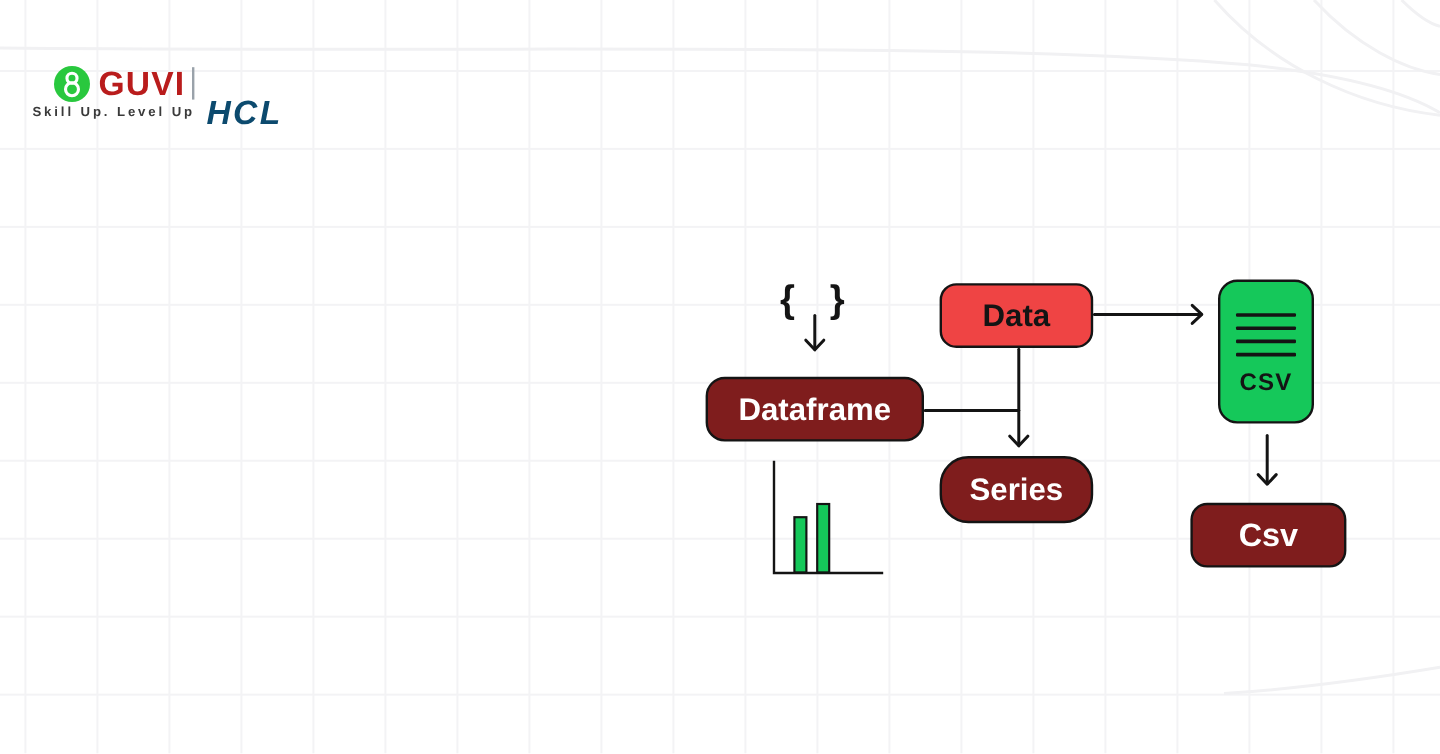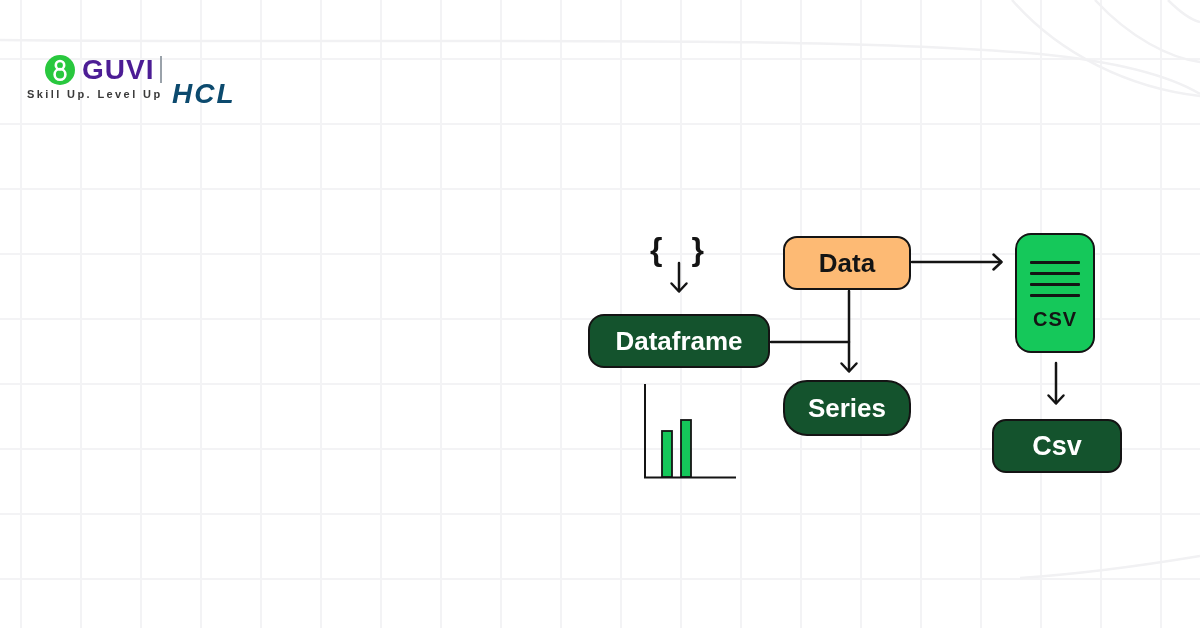--- a/index.html
+++ b/index.html
@@ -14,39 +14,39 @@
     background-image:
       repeating-linear-gradient(to right,  transparent 0 58px, #f3f3f5 58px 60px),
       repeating-linear-gradient(to bottom, transparent 0 63px, #f3f3f5 63px 65px);
     background-position:-38px 0, 0 -5px;
   }
   .grid-curves { position:absolute; inset:0; }
 
   
   .logo-row { position:absolute; left:45px; top:52px; height:36px; }
   .logo-circle { position:absolute; left:0; top:3px; width:30px; height:30px; border-radius:50%; background:#29C83E; }
-  .guvi-word { position:absolute; left:37px; top:2px; font-size:28px; font-weight:700; letter-spacing:1px; color:#4c1d95; }
+  .guvi-word { position:absolute; left:37px; top:2px; font-size:28px; font-weight:700; letter-spacing:1px; color:#b91c1c; }
   .logo-divider { position:absolute; left:115px; top:4px; width:2px; height:27px; background:#9aa2aa; }
   .hcl-word { position:absolute; left:127px; top:2px; font-size:28px; font-weight:800; font-style:italic; letter-spacing:2px; color:#0c4a6e;margin-top:24px; }
   .tagline { position:absolute; left:27px; top:88px; font-size:11px; font-weight:600; letter-spacing:2.4px; color:#3a3a3a; white-space:nowrap;text-align:center; }
 
   
   .headline {
     position:absolute; left:64px; top:282px; width:560px;
     font-size:36px; line-height:45px; font-weight:700; color:#121212;
     white-space:pre-line; letter-spacing:0.2px;
   }
 
   
   .node {
     position:absolute; display:flex; align-items:center; justify-content:center;
     border:2px solid #141414; font-weight:700;
   }
-  .node.purple { background:#14532d; color:#ffffff; }
-  .node.green  { background:#fdba74; color:#141414; }
+  .node.purple { background:#7f1d1d; color:#ffffff; }
+  .node.green  { background:#ef4444; color:#141414; }
 
   .node-dataframe { left:588px; top:314px; width:182px; height:54px; border-radius:16px; font-size:26px; }
   .node-data      { left:783px; top:236px; width:128px; height:54px; border-radius:14px; font-size:26px; }
   .node-series    { left:783px; top:380px; width:128px; height:56px; border-radius:24px; font-size:26px; }
   .node-csv       { left:992px; top:419px; width:130px; height:54px; border-radius:14px; font-size:27px; }
 
   .node-csvfile {
     position:absolute; left:1015px; top:233px; width:80px; height:120px;
     background:#15C85A; border:2px solid #141414; border-radius:16px;
     display:flex; flex-direction:column; align-items:center; padding-top:26px;

